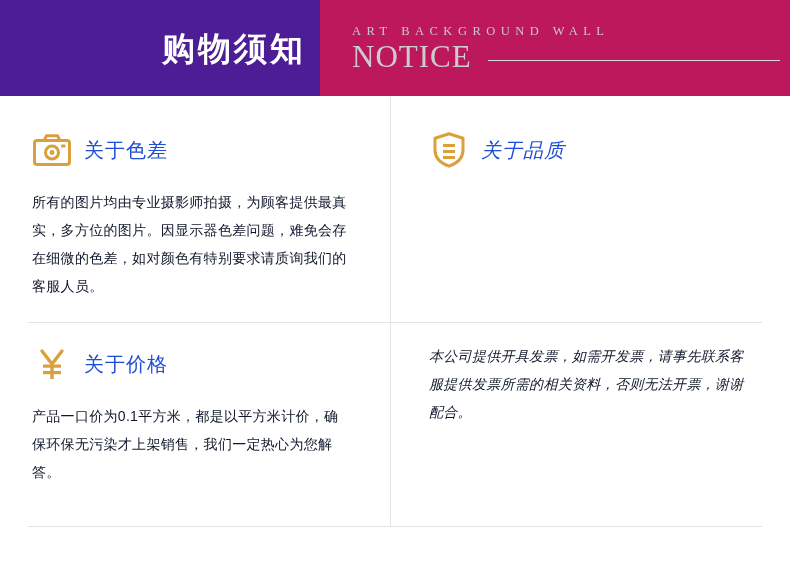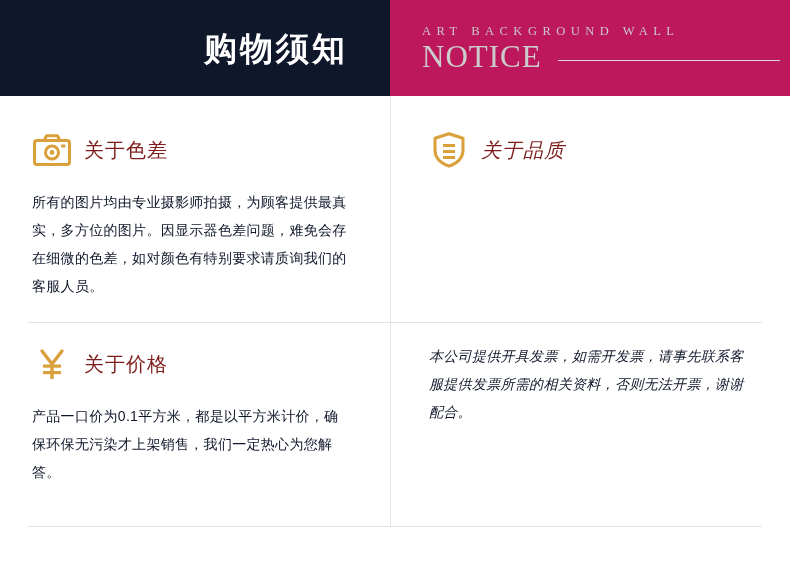--- a/index.html
+++ b/index.html
@@ -21,26 +21,26 @@
   }
 
   
   .header {
     position: relative;
     height: 96px;
     display: flex;
     align-items: stretch;
   }
   .header-left {
-    width: 390px;
-    background: #0f172a;
+    width: 320px;
+    background: #4c1d95;
     display: flex;
     align-items: center;
     justify-content: flex-end;
-    padding-right: 42px;
+    padding-right: 14px;
     box-sizing: border-box;
   }
   .header-title {
     color: #ffffff;
     font-size: 33px;
     font-weight: bold;
     letter-spacing: 3px;
     line-height: 1;
   }
   .header-right {
@@ -136,21 +136,21 @@
     width: 40px;
     height: 40px;
     margin-right: 12px;
     flex: 0 0 auto;
     display: flex;
     align-items: center;
     justify-content: center;
   }
   .cell-title {
     font-size: 20px;
-    color: #7f1d1d;
+    color: #1d4ed8;
     letter-spacing: 1px;
   }
   .cell-body {
     font-size: 14px;
     color: #0f172a;
     line-height: 2.0;
     letter-spacing: 0.3px;
     max-width: 320px;
   }
   .cell.right .cell-body {

